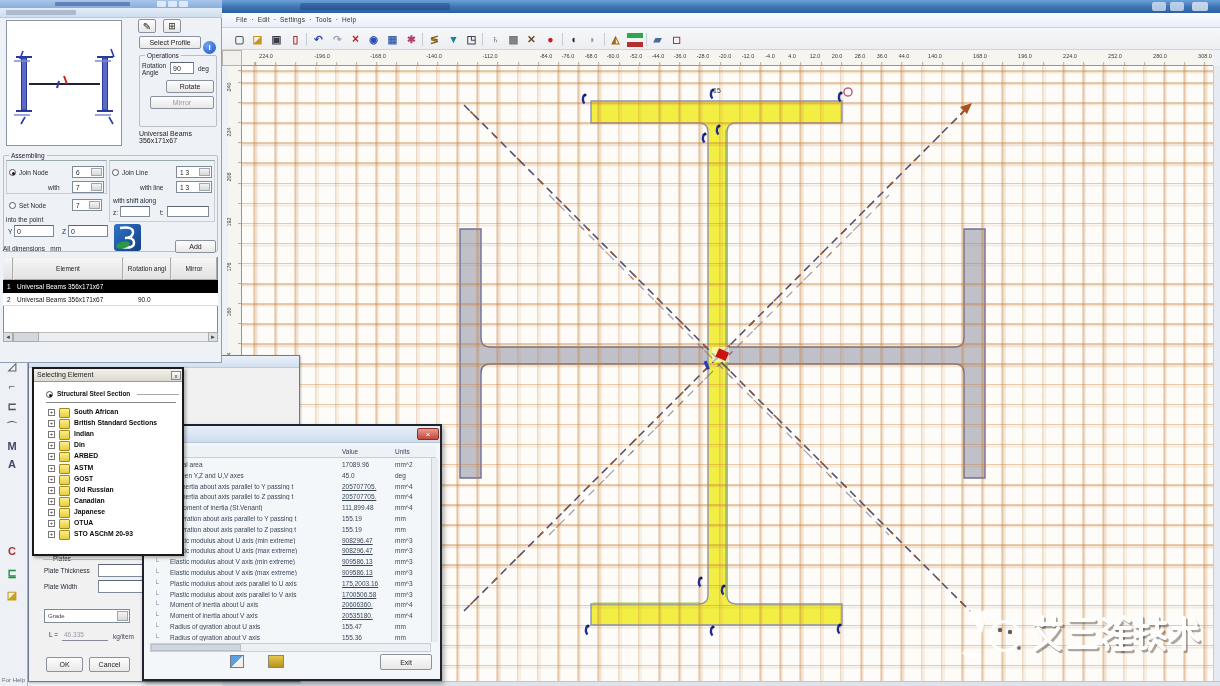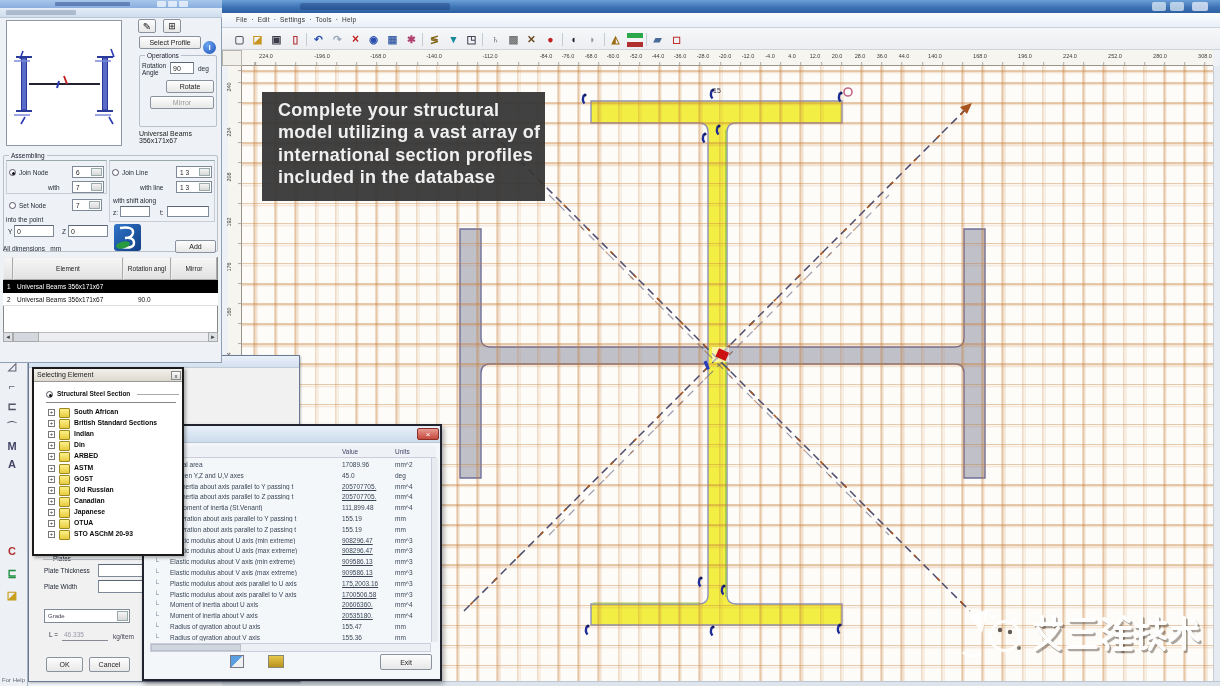--- a/index.html
+++ b/index.html
@@ -146,23 +146,20 @@
 <path d="M712,627 q-2.5,5.5 0.5,8.5" stroke="#1d2c96" stroke-width="2.4" fill="none"></path>
 <circle cx="713" cy="627" r="1.6" fill="#111b66"></circle>
 <path d="M839,625 q-2.5,5.5 0.5,8.5" stroke="#1d2c96" stroke-width="2.4" fill="none"></path>
 <circle cx="840" cy="625" r="1.6" fill="#111b66"></circle>
 <circle cx="848" cy="92" r="4" fill="none" stroke="#c06888" stroke-width="1.6"></circle>
 <text x="713" y="93" font-size="7" fill="#334">15</text>
 </svg>
 </div>
 <div class="abs" style="left:1213px;top:66px;width:7px;height:615px;background:#e6ebf2;border-left:1px solid #c4ccd6;"></div>
 <div class="abs" style="left:222px;top:681px;width:998px;height:5px;background:#dde4ec;border-top:1px solid #bcc6d2;"></div>
-<div class="abs" style="left:262px;top:92px;width:283px;height:109px;background:rgba(53,53,53,0.94);">
-      <div style="position:absolute;left:16px;top:7px;font-size:18px;font-weight:bold;line-height:22.4px;letter-spacing:0.3px;color:#f0f0f0;">Complete your structural<br>model utilizing a vast array of<br>international section profiles<br>included in the database</div>
-    </div>
 <div class="abs" style="left:0;top:350px;width:28px;height:336px;background:#edf0f4;border-right:1px solid #aab4c0;">
 <div class="abs" style="left:4px;top:8px;width:16px;height:16px;font-size:11px;color:#667;font-weight:bold;text-align:center;line-height:16px;">◿</div>
 <div class="abs" style="left:4px;top:28px;width:16px;height:16px;font-size:11px;color:#667;font-weight:bold;text-align:center;line-height:16px;">⌐</div>
 <div class="abs" style="left:4px;top:48px;width:16px;height:16px;font-size:11px;color:#556;font-weight:bold;text-align:center;line-height:16px;">⊏</div>
 <div class="abs" style="left:4px;top:68px;width:16px;height:16px;font-size:11px;color:#556;font-weight:bold;text-align:center;line-height:16px;">⌒</div>
 <div class="abs" style="left:4px;top:88px;width:16px;height:16px;font-size:11px;color:#446;font-weight:bold;text-align:center;line-height:16px;">M</div>
 <div class="abs" style="left:4px;top:106px;width:16px;height:16px;font-size:11px;color:#446;font-weight:bold;text-align:center;line-height:16px;">A</div>
 <div class="abs" style="left:4px;top:193px;width:16px;height:16px;font-size:11px;color:#b03030;font-weight:bold;text-align:center;line-height:16px;">C</div>
 <div class="abs" style="left:4px;top:215px;width:16px;height:16px;font-size:11px;color:#1f8f3f;font-weight:bold;text-align:center;line-height:16px;">⊑</div>
 <div class="abs" style="left:4px;top:237px;width:16px;height:16px;font-size:11px;color:#c8a020;font-weight:bold;text-align:center;line-height:16px;">◪</div>

